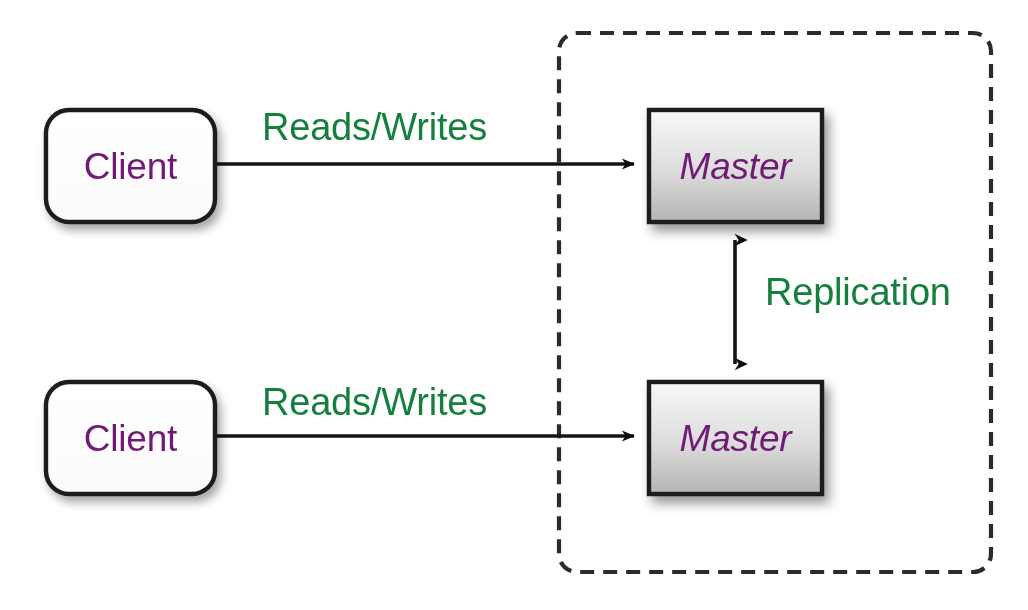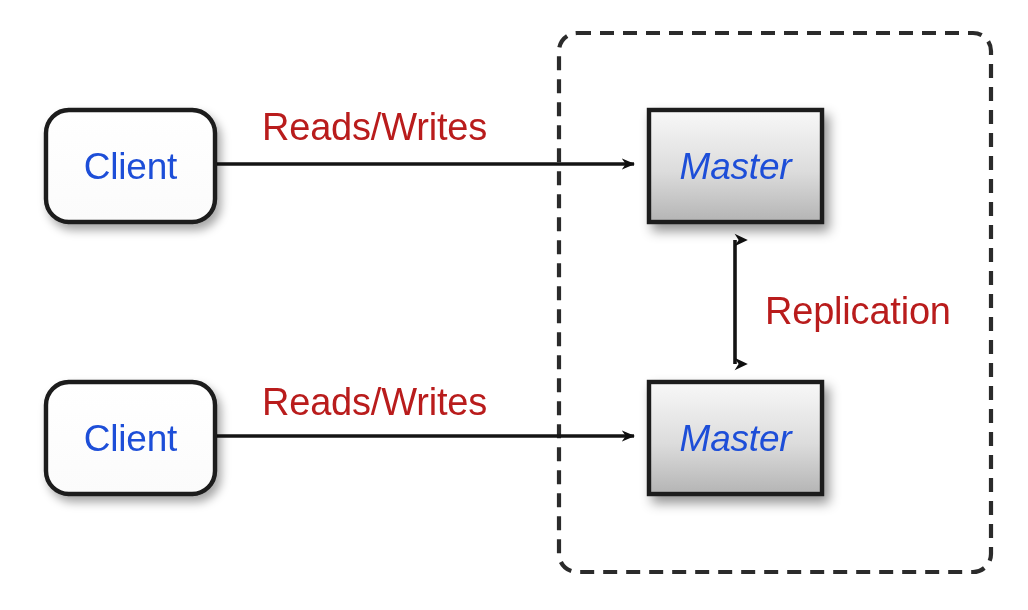--- a/index.html
+++ b/index.html
@@ -21,30 +21,30 @@
     position: absolute;
     left: 0;
     top: 0;
     width: 1028px;
     height: 610px;
     display: block;
   }
   .node-label {
     position: absolute;
     font-family: "Liberation Sans", sans-serif;
-    color: #1d4ed8;
+    color: #701a75;
     white-space: nowrap;
     text-align: center;
     line-height: 1;
     letter-spacing: -0.2px;
   }
   .edge-label {
     position: absolute;
     font-family: "Liberation Sans", sans-serif;
-    color: #b91c1c;
+    color: #15803d;
     white-space: nowrap;
     line-height: 1;
     letter-spacing: -0.2px;
   }
   .client-label { font-size: 37px; }
   .master-label { font-size: 37px; font-style: italic; }
   .rw-label     { font-size: 38px; }
   .repl-label   { font-size: 38px; }
 </style>
 </head>
@@ -125,15 +125,15 @@
   <div class="node-label client-label" style="left:46px; top:420px; width:169px;">Client</div>
 
   <div class="node-label master-label" style="left:649px; top:148px; width:173px;">Master</div>
 
   <div class="node-label master-label" style="left:649px; top:420px; width:173px;">Master</div>
 
   <div class="edge-label rw-label" style="left:262px; top:108px;">Reads/Writes</div>
 
   <div class="edge-label rw-label" style="left:262px; top:383px;">Reads/Writes</div>
 
-  <div class="edge-label repl-label" style="left:765px; top:292px;">Replication</div>
+  <div class="edge-label repl-label" style="left:765px; top:273px;">Replication</div>
 
 </div>
 
 </body></html>

